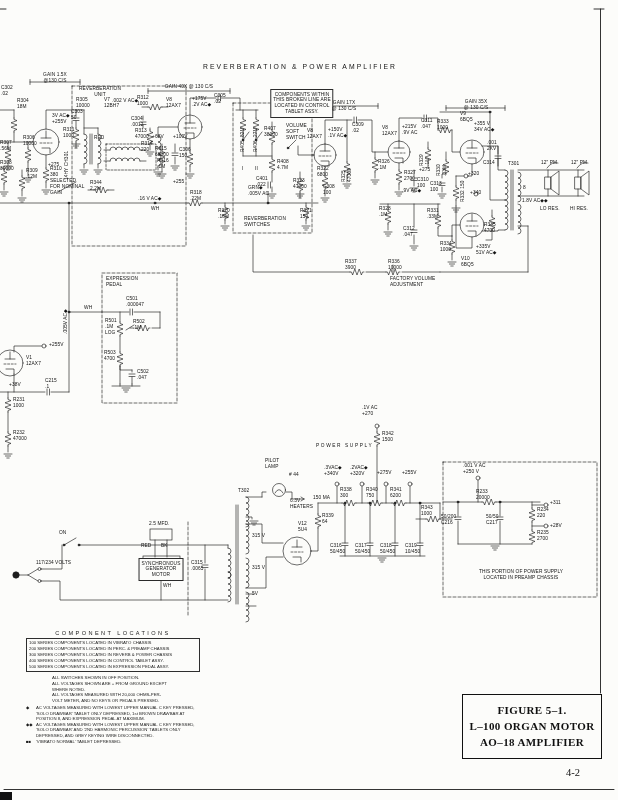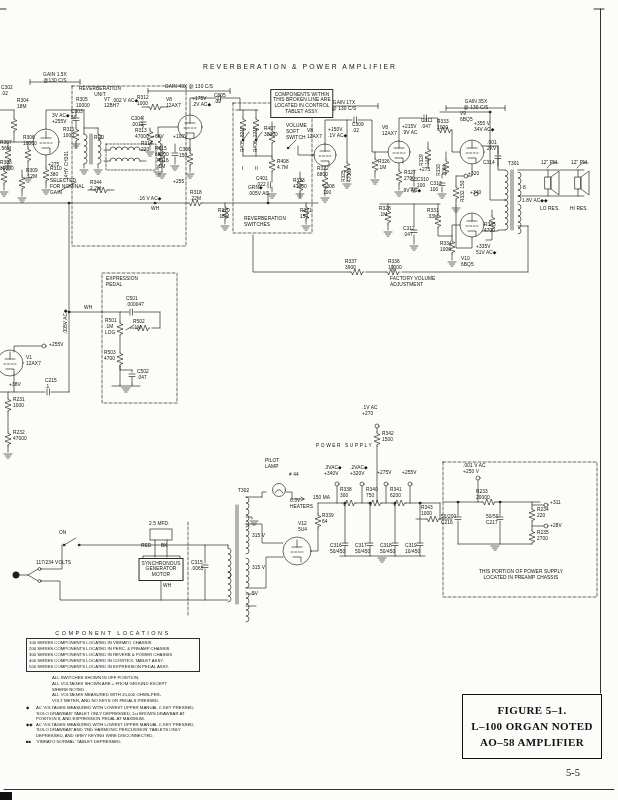--- a/index.html
+++ b/index.html
@@ -572,19 +572,19 @@
         </div>
         <div class="row">
           <span class="mk">■■</span>
           <span>'VIBRATO NORMAL' TABLET DEPRESSED.</span>
         </div>
       </div>
   </div>
 
   <div class="figbox">
     <div>FIGURE 5–1.</div>
-    <div>L–100 ORGAN NOTED</div>
-    <div>AO–58 AMPLIFIER</div>
+    <div>L–100 ORGAN MOTOR</div>
+    <div>AO–18 AMPLIFIER</div>
   </div>
 
-  <div class="pagenum">5-5</div>
+  <div class="pagenum">4-2</div>
   <div class="blk"></div>
 </div>
 
 </body></html>

